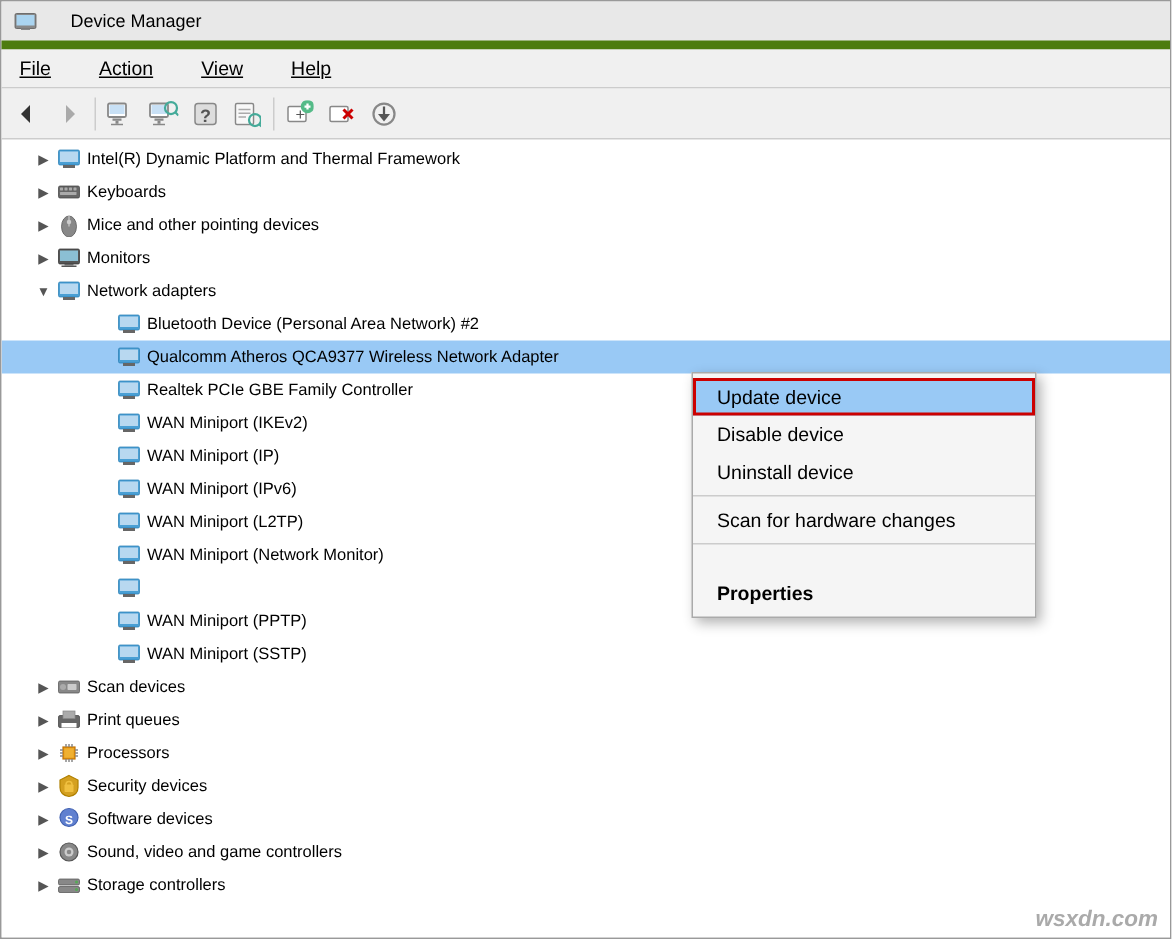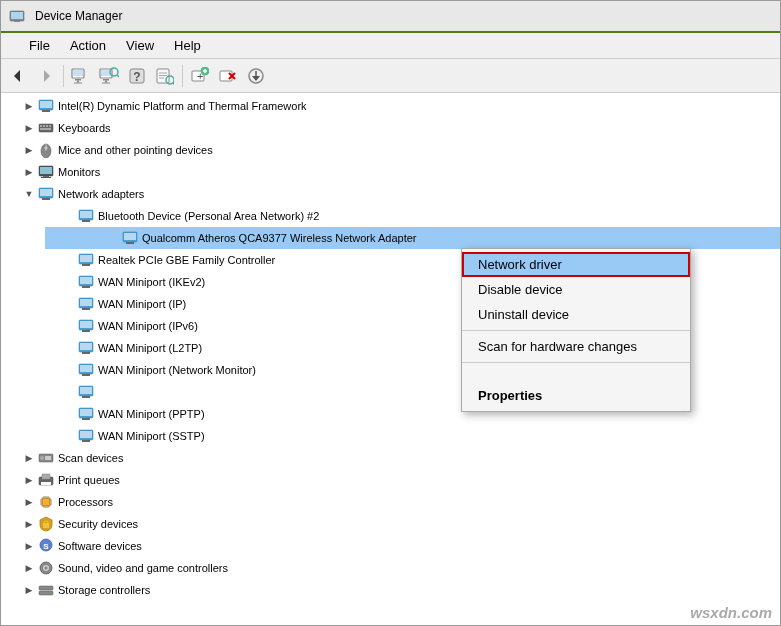--- a/index.html
+++ b/index.html
@@ -17,35 +17,36 @@
       background: #f0f0f0;
       border: 1px solid #999;
       display: flex;
       flex-direction: column;
     }
     .title-bar {
       background: #e8e8e8;
       padding: 6px 8px;
       display: flex;
       align-items: center;
-      gap: 10px;
-      border-bottom: 2px solid #4d7c0f;
+      gap: 22px;
+      border-bottom: 6px solid #4d7c0f;
       height: 32px;
     }
     .title-bar-text {
       font-size: 12px;
       font-weight: normal;
       color: #000;
     }
     .menu-bar {
       display: flex;
-      gap: 4px;
-      padding: 2px 20px;
+      gap: 16px;
+      padding: 2px 4px;
       border-bottom: 1px solid #ccc;
       background: #f0f0f0;
+      text-decoration: underline;
     }
     .menu-item {
       padding: 3px 8px;
       cursor: pointer;
       font-size: 13px;
     }
     .toolbar {
       display: flex;
       align-items: center;
       padding: 3px 4px;
@@ -87,21 +88,20 @@
       display: flex;
       align-items: center;
       padding: 1px 0;
       height: 22px;
       cursor: pointer;
       white-space: nowrap;
       user-select: none;
     }
     .tree-item.selected-highlight {
       background: #99c9f5;
-      margin-left: 44px;
     }
     .indent-1 { padding-left: 20px; }
     .indent-2 { padding-left: 60px; }
     .expand-icon {
       width: 16px;
       height: 16px;
       display: flex;
       align-items: center;
       justify-content: center;
       font-size: 9px;
@@ -540,21 +540,21 @@
             <rect x="1" y="7" width="14" height="4" rx="1" fill="#888" stroke="#555" stroke-width="0.5"></rect>
             <circle cx="13" cy="9" r="1" fill="#5a5"></circle>
           </svg>
         </div>
         <span class="item-label">Storage controllers</span>
       </div>
 
     </div>
 
     <div class="context-menu">
-      <div class="ctx-item highlighted">Network driver</div>
+      <div class="ctx-item highlighted">Update device</div>
       <div class="ctx-item">Disable device</div>
       <div class="ctx-item">Uninstall device</div>
       <div class="ctx-separator"></div>
       <div class="ctx-item">Scan for hardware changes</div>
       <div class="ctx-separator"></div>
       <div class="ctx-item bold">Properties</div>
     </div>
 
     <div style="position:absolute; bottom:4px; right:8px; font-size:15px; color:#aaa; font-style:italic;font-weight:bold;">wsxdn.com</div>
   </div>

